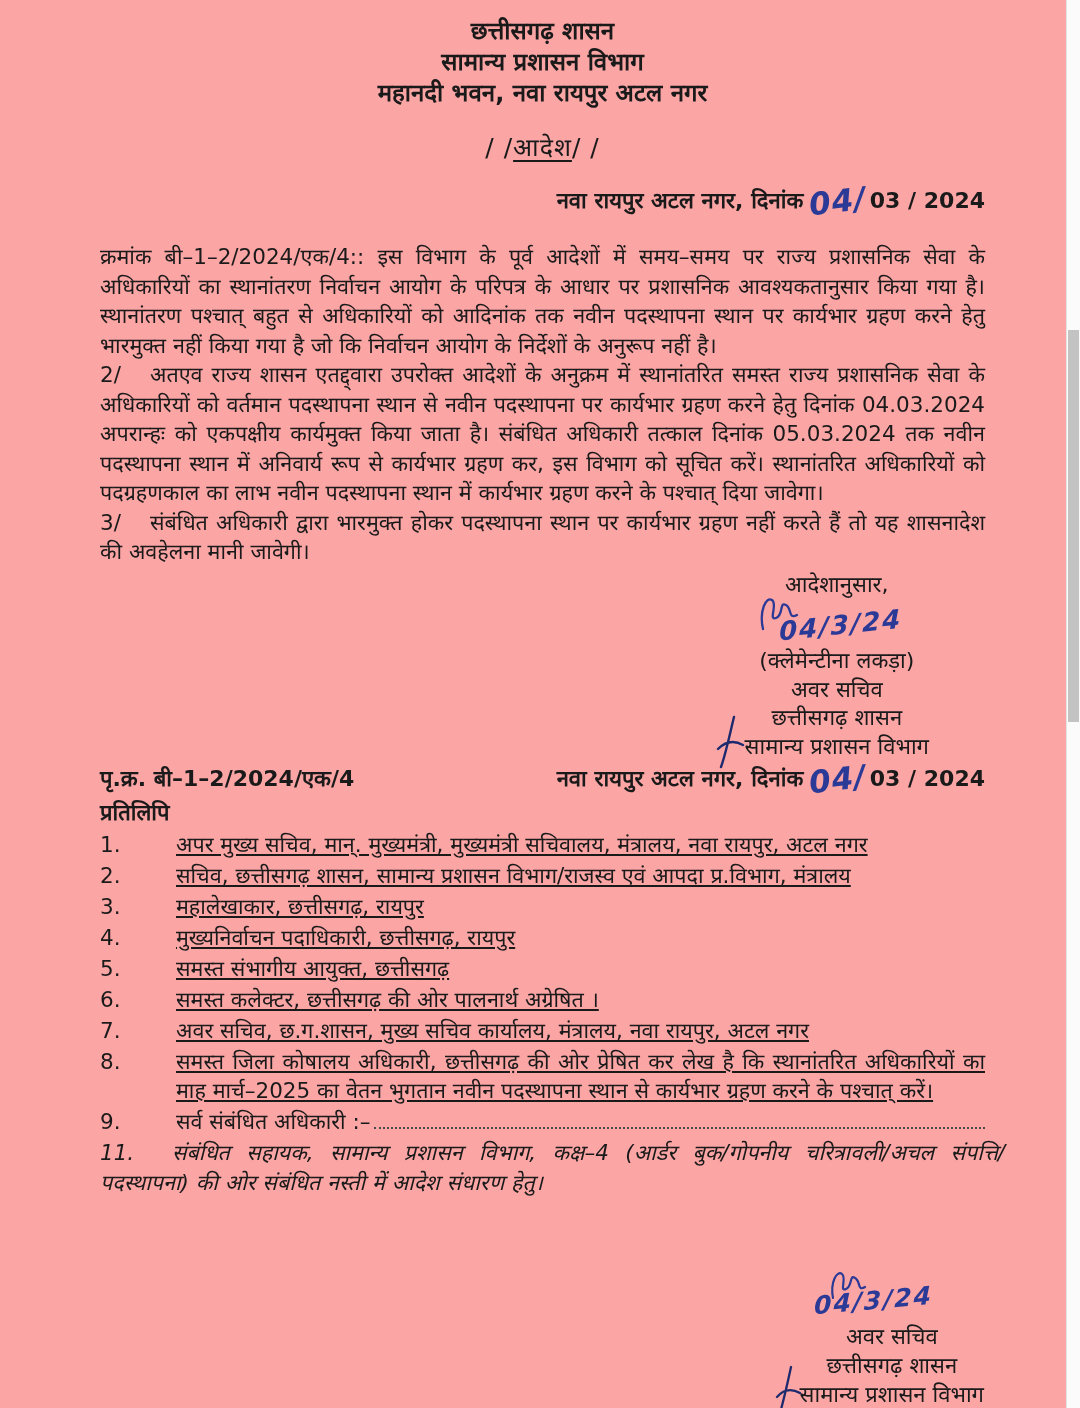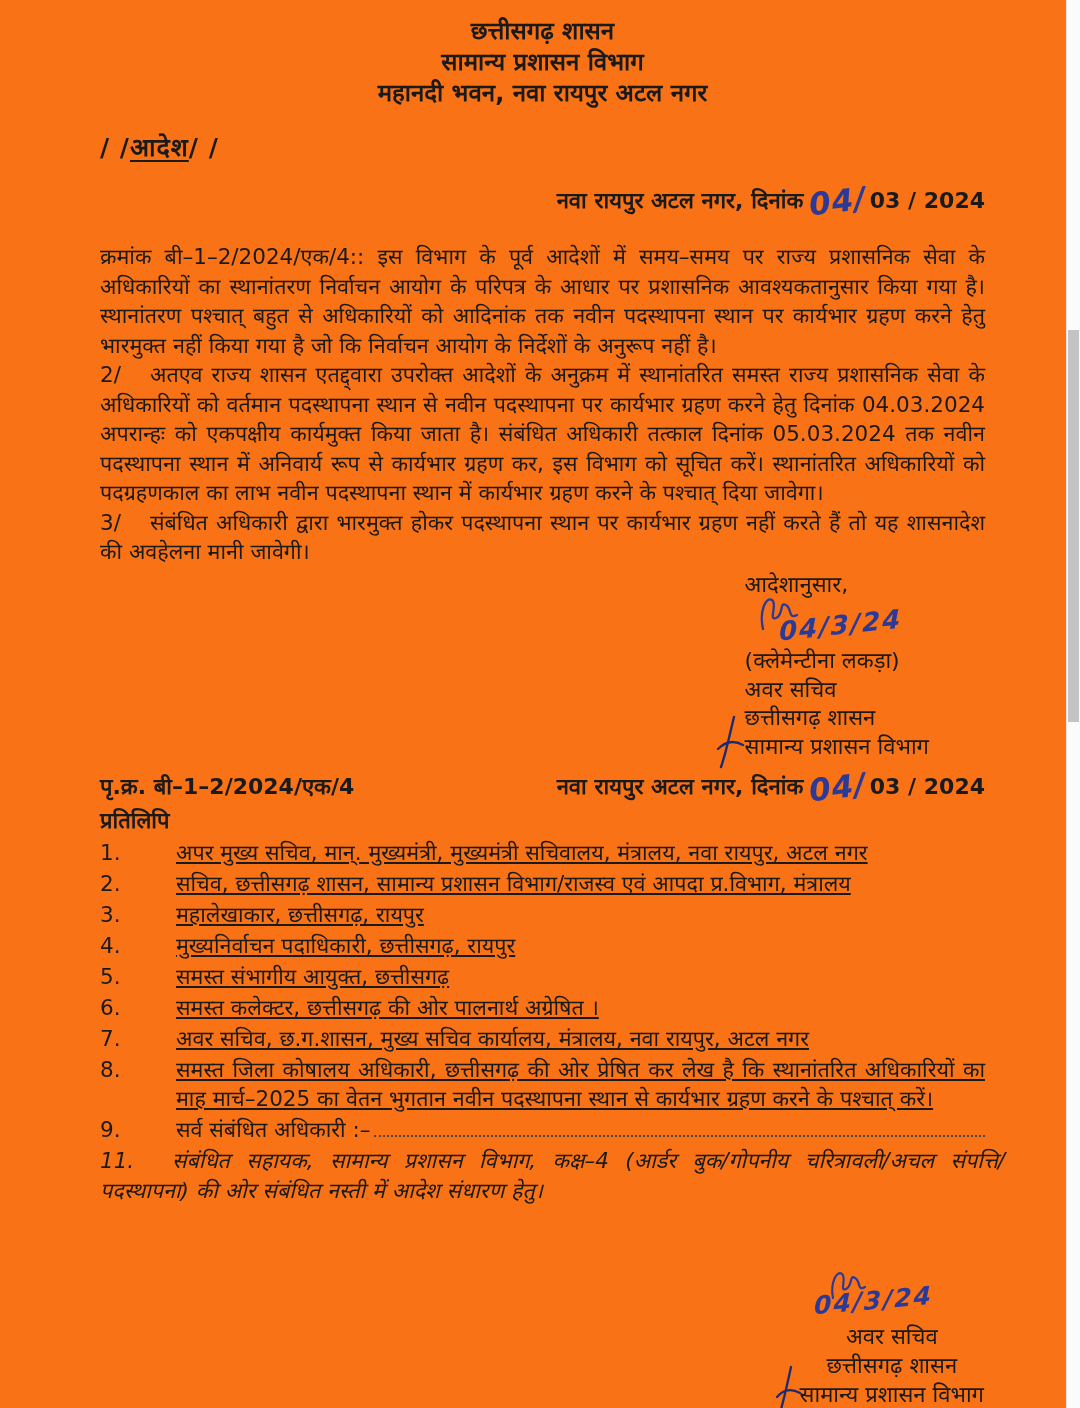--- a/index.html
+++ b/index.html
@@ -1,39 +1,39 @@
 <!DOCTYPE html>
 <html><head>
 <meta charset="utf-8">
 <style>
   html,body{margin:0;padding:0;background:#ffffff;}
   .page{
     position:relative;width:1080px;height:1408px;overflow:hidden;
-    background:#f97316;color:#1a1a1a;
+    background:#fca5a5;color:#1a1a1a;
     font-family:"DejaVu Sans",sans-serif;
   }
   .content{padding:16px 95px 0 100px;}
   .hdr-line{font-size:24px;font-weight:bold;line-height:31px;text-align:center;}
-  .order-title{margin-top:20px;font-size:25px;font-weight:bold;letter-spacing:1px;}
+  .order-title{margin-top:20px;font-size:25px;font-weight:normal;text-align:center;letter-spacing:1px;}
   .order-title .word{text-decoration:underline;text-underline-offset:4px;}
   .dateline{margin-top:20px;text-align:right;font-size:22px;font-weight:bold;white-space:nowrap;}
   .hw{color:#2b3a96;font-style:italic;display:inline-block;}
   .hw-day{font-size:31px;font-weight:bold;transform:rotate(-7deg);margin:0 3px -8px 6px;vertical-align:-4px;letter-spacing:1px;}
   .paras{margin-top:28px;}
   .para{font-size:21.5px;line-height:29.5px;text-align:justify;}
   .pnum{display:inline-block;min-width:50px;}
   .pnum:empty{display:none;}
 
-  .sig1{width:max-content;margin:4px 56px 0 auto;font-size:22px;line-height:28.5px;position:relative;}
+  .sig1{width:max-content;margin:4px 56px 0 auto;text-align:center;font-size:22px;line-height:28.5px;position:relative;}
   .hwzone{position:relative;height:48px;}
   .hwzone .hw-date{position:absolute;left:34px;top:12px;font-size:26px;font-weight:bold;transform:rotate(-6deg) skewX(-6deg);letter-spacing:2px;}
   .hwzone svg{position:absolute;left:12px;top:-6px;}
   .pen-tick{position:absolute;left:-30px;bottom:-8px;}
 
-  .refrow{display:flex;justify-content:space-between;margin-top:8px;font-size:22px;font-weight:bold;align-items:baseline;}
+  .refrow{display:flex;justify-content:space-between;font-size:22px;font-weight:bold;align-items:baseline;}
   .copy-heading{font-size:22px;font-weight:bold;margin-top:4px;}
   .copies{margin-top:4px;}
   .crow{display:flex;font-size:21.5px;line-height:29px;margin-bottom:2px;}
   .cnum{width:76px;flex:none;}
   .ctext{flex:1;text-align:justify;text-decoration:underline;}
   .crow.leader-row{align-items:flex-end;}
   .leader{flex:1;border-bottom:2px dotted #4a4a4a;margin:0 0 7px 3px;height:1px;}
   .leader.short{margin-right:52px;}
   .item11{font-size:21.5px;line-height:30px;text-align:justify;margin-top:2px;width:905px;font-style:italic;}
   .item11 .inum{display:inline-block;min-width:72px;}

